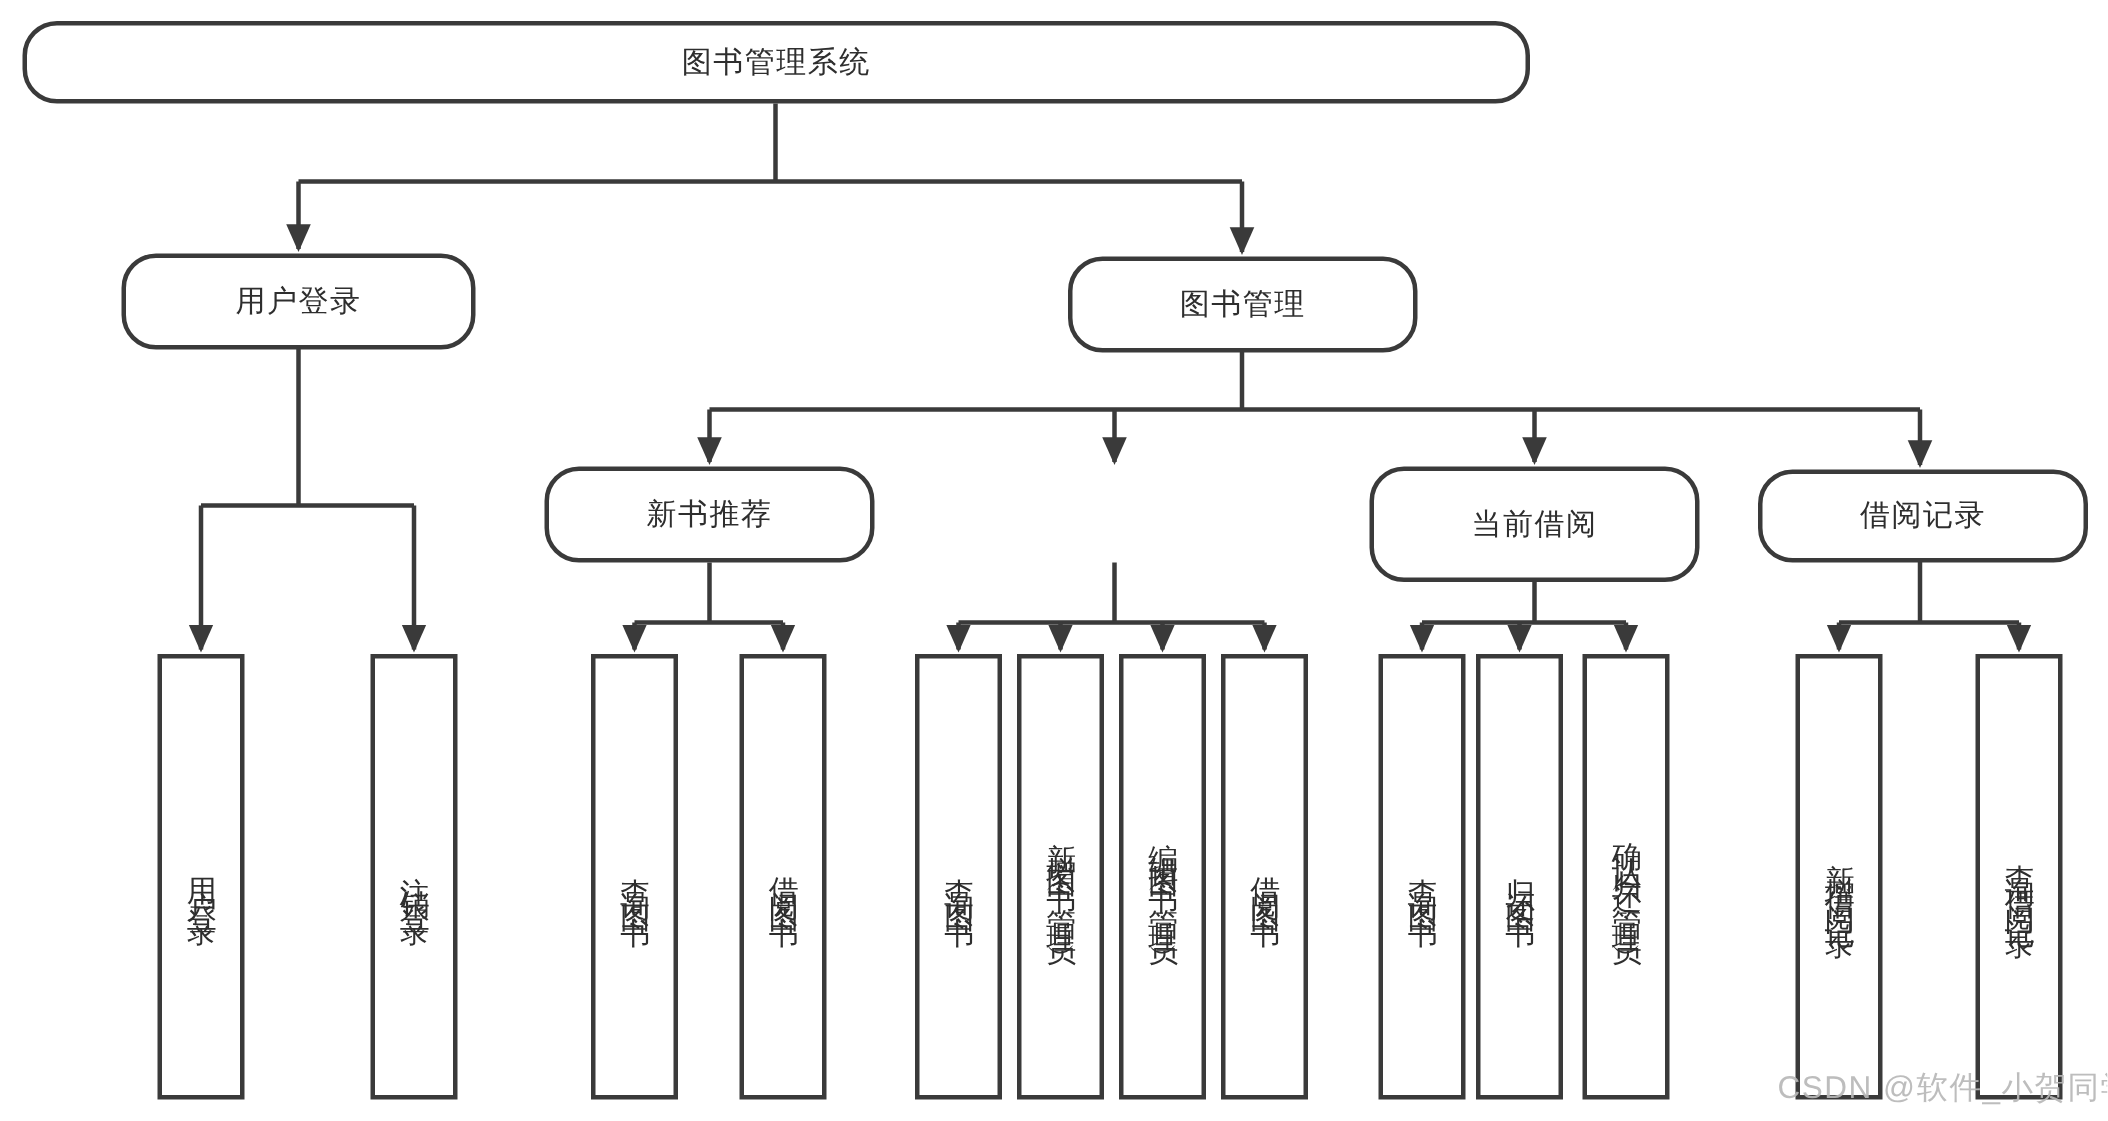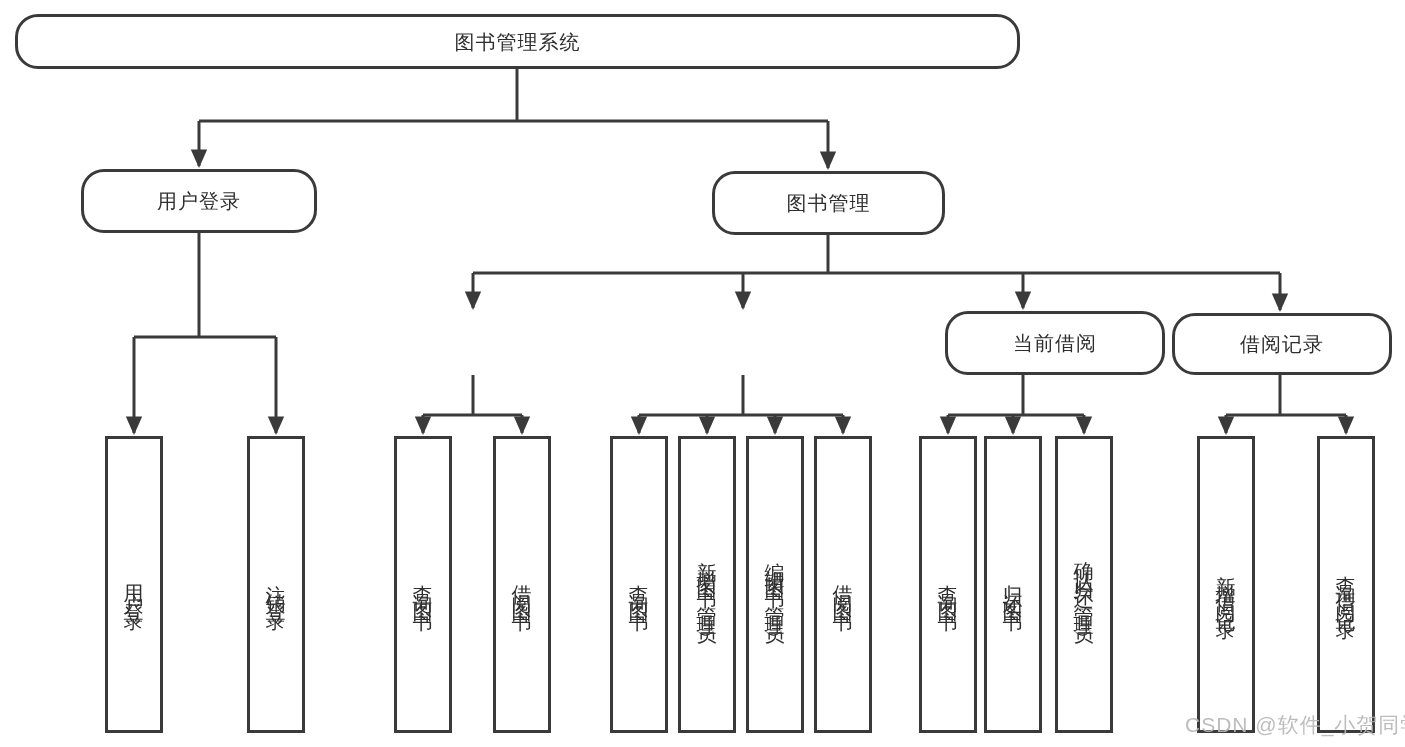--- a/index.html
+++ b/index.html
@@ -90,21 +90,22 @@
     <path d="M1226 415 H1346"></path>
     <path d="M1226 415 V433" marker-end="url(#arrow)"></path>
     <path d="M1346 415 V433" marker-end="url(#arrow)"></path>
   </svg>
 
   <div class="node h" style="left:15px;top:14px;width:1005px;height:55px">图书管理系统</div>
 
   <div class="node h" style="left:81px;top:169px;width:236px;height:64px">用户登录</div>
   <div class="node h" style="left:712px;top:171px;width:233px;height:64px">图书管理</div>
 
-  <div class="node h" style="left:945px;top:311px;width:220px;height:64px">当前借阅</div>
+  <div class="node h" style="left:363px;top:311px;width:220px;height:64px">新书推荐</div>
+  <div class="node h" style="left:913px;top:311px;width:220px;height:77px">当前借阅</div>
   <div class="node h" style="left:1172px;top:313px;width:220px;height:62px">借阅记录</div>
 
   <div class="node v" style="left:105px">用户登录</div>
   <div class="node v" style="left:247px">注销登录</div>
 
   <div class="node v" style="left:394px">查询图书</div>
   <div class="node v" style="left:493px">借阅图书</div>
 
   <div class="node v" style="left:610px">查询图书</div>
   <div class="node v" style="left:678px">新增图书（管理员）</div>

